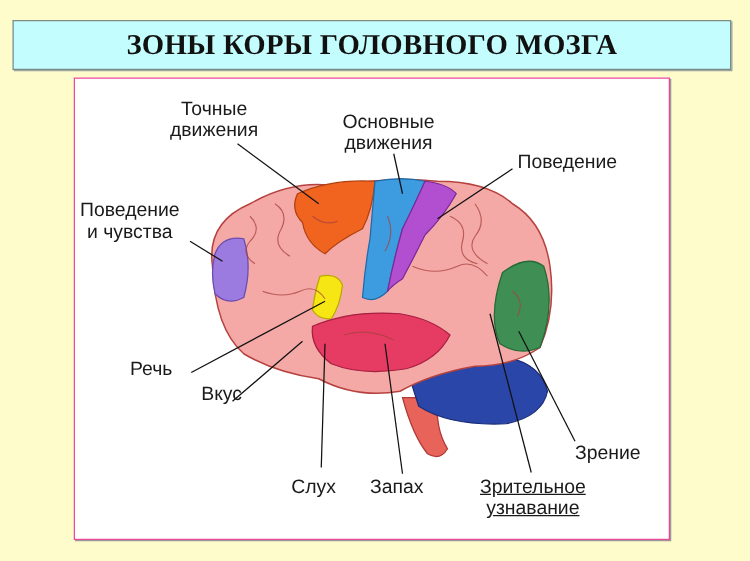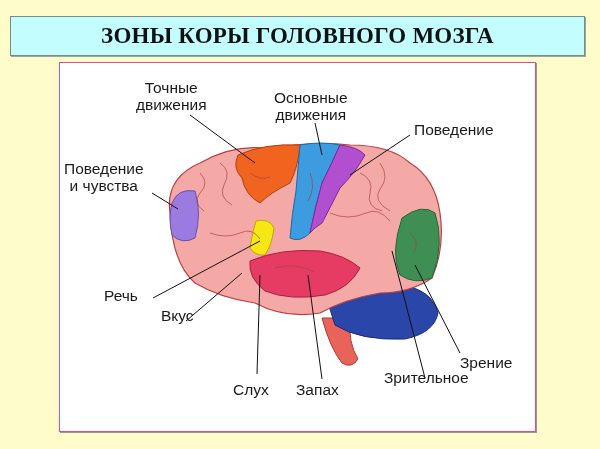--- a/index.html
+++ b/index.html
@@ -77,17 +77,18 @@
   </div>
   <div class="lbl" style="left:354px;top:58px;">Поведение</div>
   <div class="lbl" style="left:4px;top:97px;">
     <div>Поведение</div>
     <div>и чувства</div>
   </div>
   <div class="lbl" style="left:44px;top:224px;">Речь</div>
   <div class="lbl" style="left:101px;top:244px;">Вкус</div>
   <div class="lbl" style="left:173px;top:318px;">Слух</div>
   <div class="lbl" style="left:236px;top:318px;">Запах</div>
-  <div class="lbl" style="left:324px;top:306px;">
+  <div class="lbl" style="left:324px;top:318px;text-decoration:underline;">
     <div>Зрительное</div>
+    <div>узнавание</div>
   </div>
   <div class="lbl" style="left:400px;top:291px;text-align:center;">Зрение</div>
 </div>
 
 </body></html>

